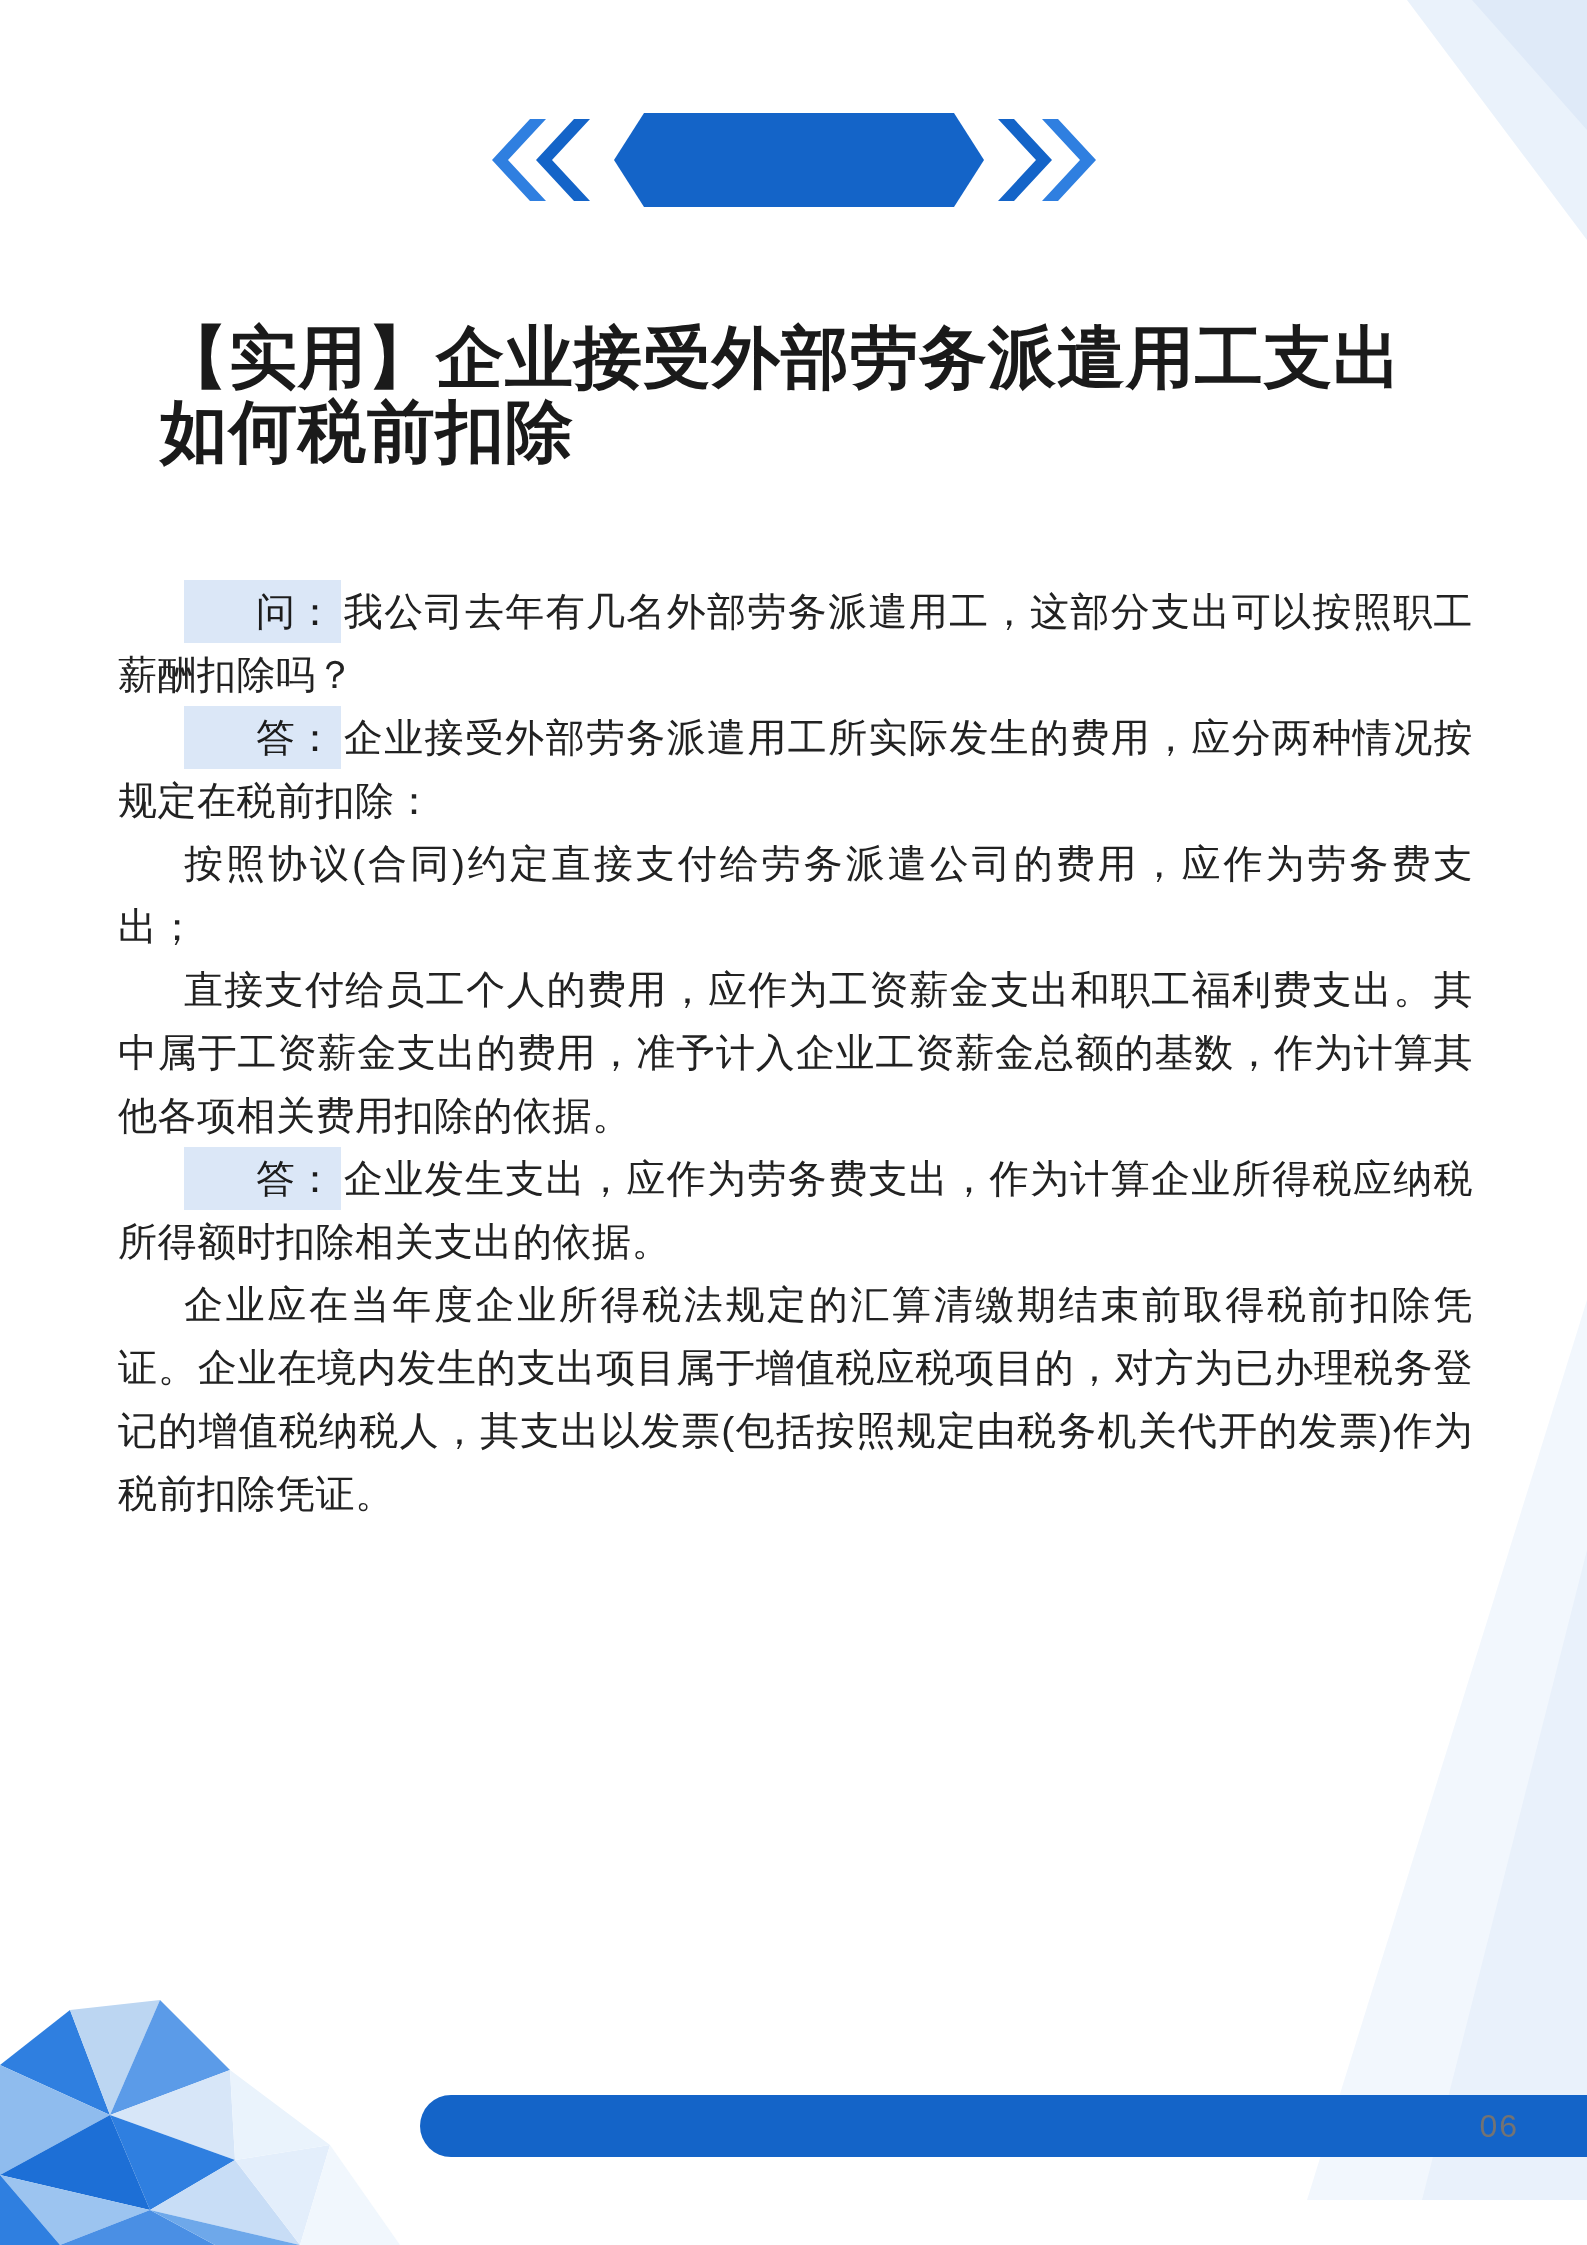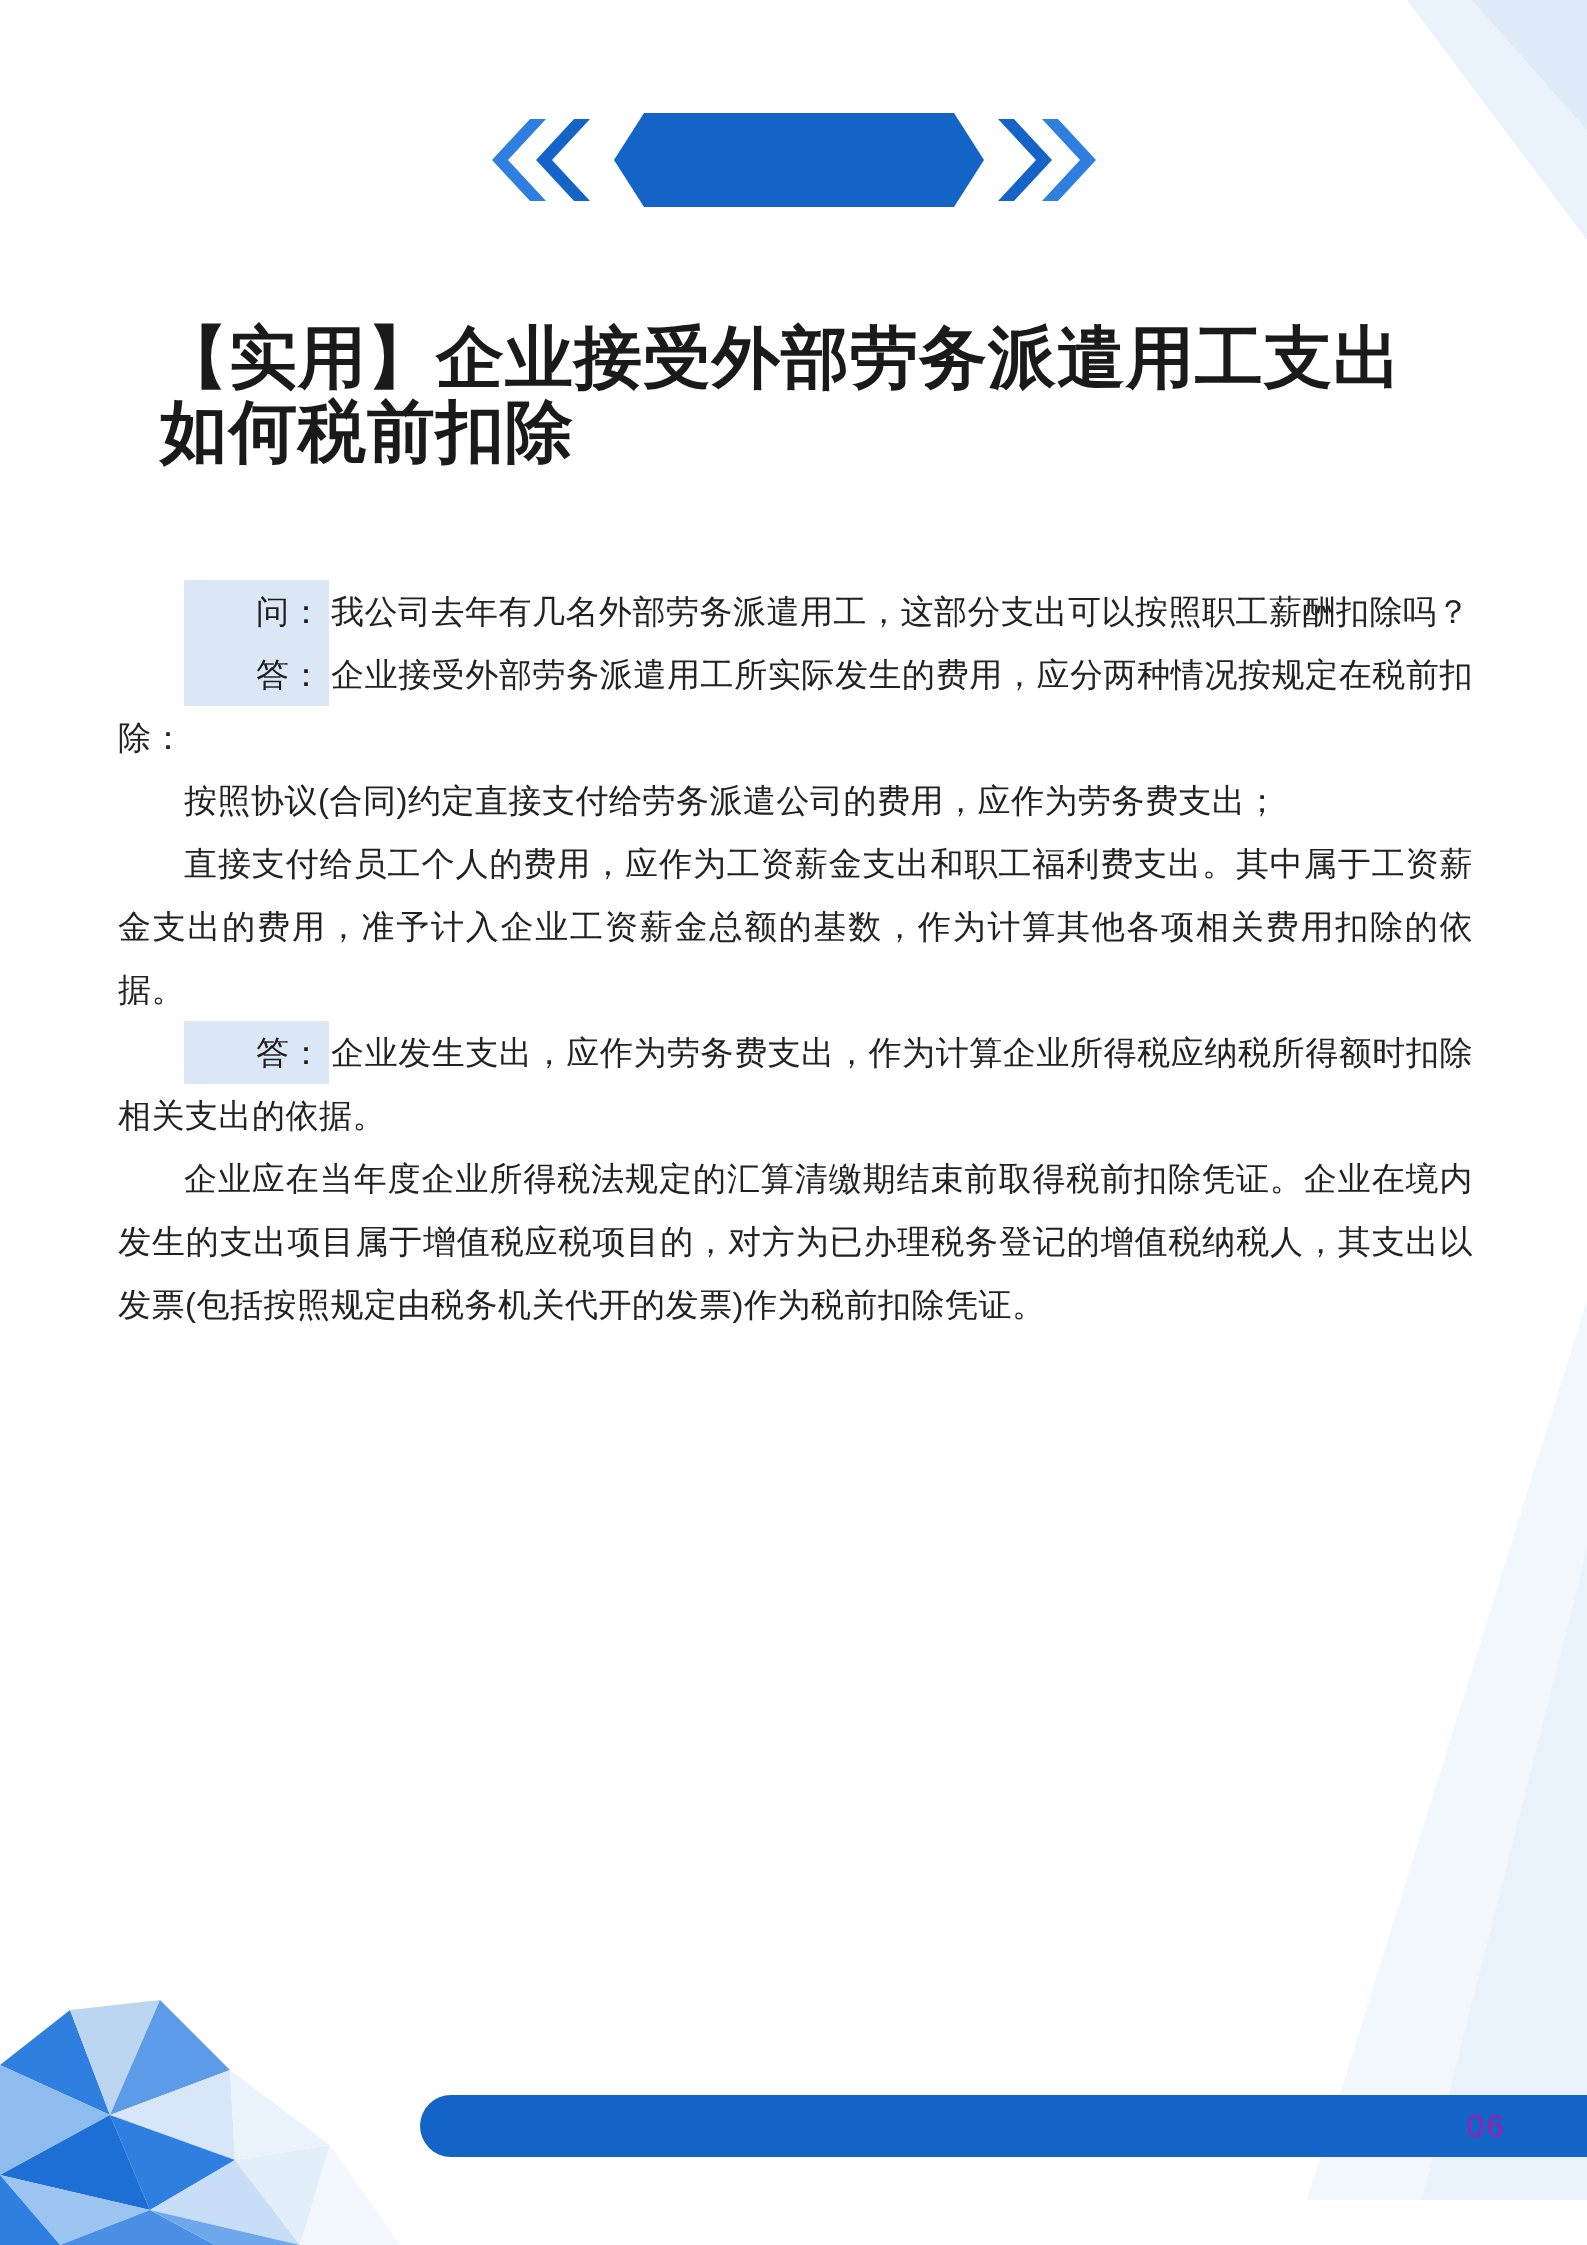--- a/index.html
+++ b/index.html
@@ -80,21 +80,21 @@
     letter-spacing: 1px;
   }
   .doc-title .line2 { display: block; }
 
   
   .content {
     position: absolute;
     top: 580px;
     left: 118px;
     width: 1355px;
-    font-size: 33px;
+    font-size: 39px;
     line-height: 63px;
     color: #222222;
     letter-spacing: 0.5px;
   }
   .para {
     margin: 0 0 0 0;
     text-indent: 66px;
     text-align: justify;
   }
   .qa-tag {
@@ -111,24 +111,24 @@
     position: absolute;
     left: 420px;
     bottom: 88px;
     width: 1167px;
     height: 62px;
     background: #1464c8;
     border-radius: 31px 0 0 31px;
   }
   .footer-page {
     position: absolute;
-    right: 81px;
+    right: 68px;
     bottom: 100px;
     font-size: 32px;
-    color: #a21caf;
+    color: #737373;
     letter-spacing: 2px;
   }
 </style>
 </head>
 <body>
 
 <svg class="corner-deco-top" viewBox="0 0 300 240">
   <polygon points="300,0 300,240 120,0" fill="#eaf2fb"></polygon>
   <polygon points="300,0 300,130 185,0" fill="#dfeaf8"></polygon>
 </svg>

